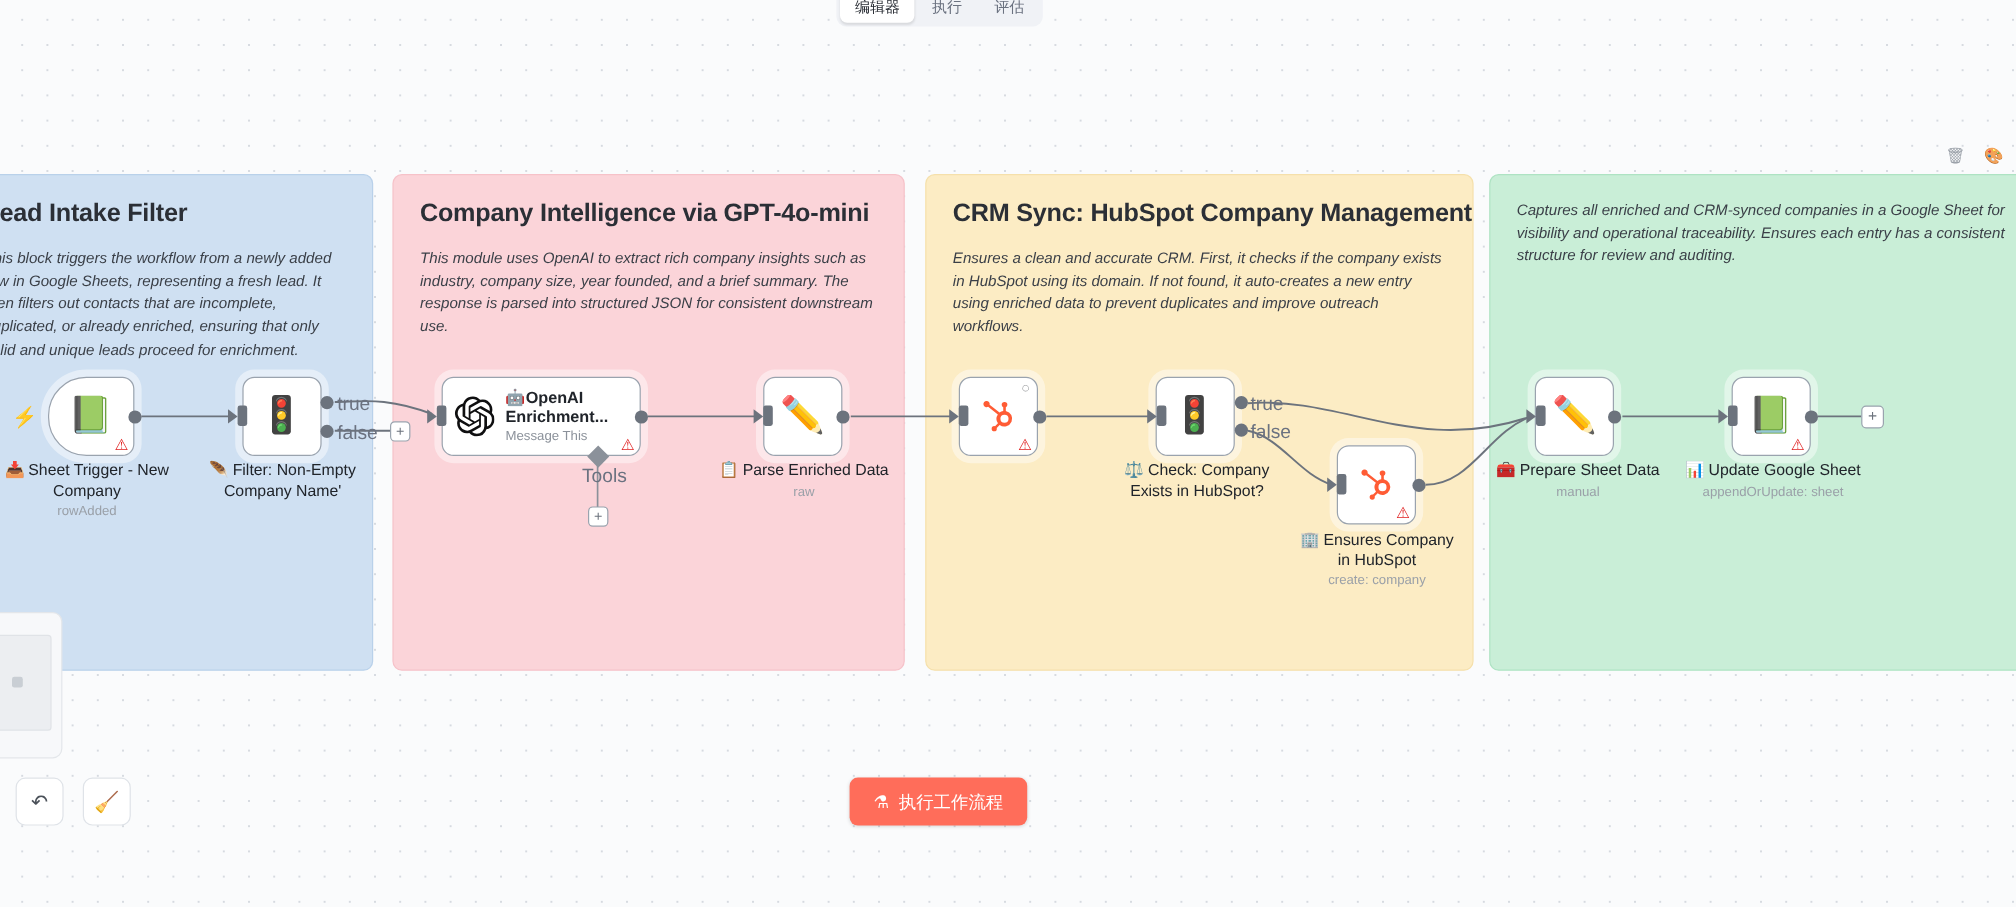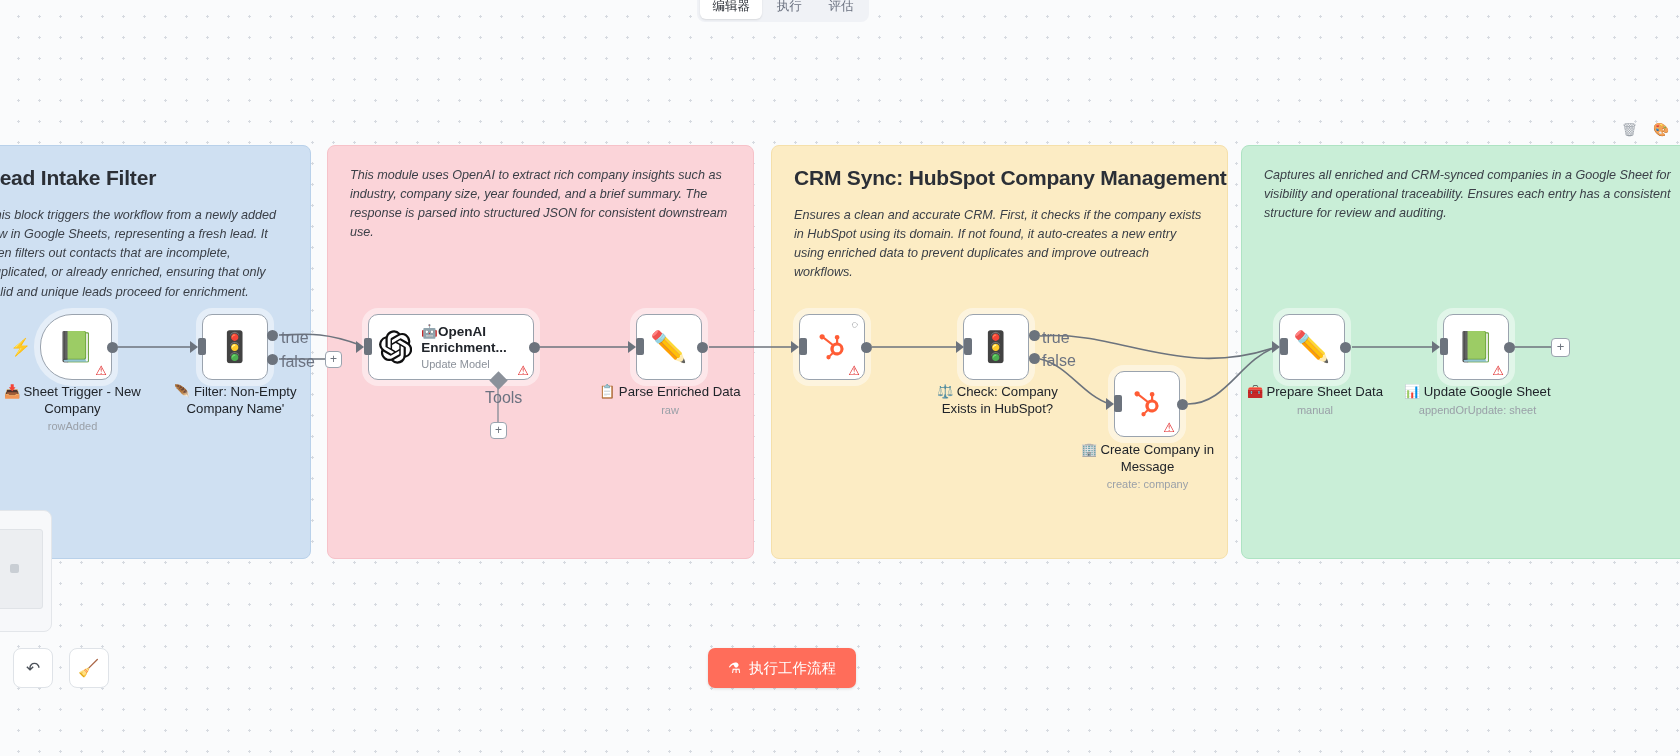--- a/index.html
+++ b/index.html
@@ -238,20 +238,21 @@
     <span>🗑</span>
     <span>🎨</span>
   </div>
 
   <div class="block" id="block-lead">
     <div class="b-title">Lead Intake Filter</div>
     <div class="b-desc">This block triggers the workflow from a newly added row in Google Sheets, representing a fresh lead. It then filters out contacts that are incomplete, duplicated, or already enriched, ensuring that only valid and unique leads proceed for enrichment.</div>
   </div>
 
   <div class="block" id="block-intel">
+    <div class="b-title">Company Intelligence via GPT-4o-mini</div>
     <div class="b-desc">This module uses OpenAI to extract rich company insights such as industry, company size, year founded, and a brief summary. The response is parsed into structured JSON for consistent downstream use.</div>
   </div>
 
   <div class="block" id="block-crm">
     <div class="b-title">CRM Sync: HubSpot Company Management</div>
     <div class="b-desc">Ensures a clean and accurate CRM. First, it checks if the company exists in HubSpot using its domain. If not found, it auto-creates a new entry using enriched data to prevent duplicates and improve outreach workflows.</div>
   </div>
 
   <div class="block" id="block-sheets">
     <div class="b-desc">Captures all enriched and CRM-synced companies in a Google Sheet for visibility and operational traceability. Ensures each entry has a consistent structure for review and auditing.</div>
@@ -310,21 +311,21 @@
   </div>
 
   <div class="arrow-in" style="left:356px; top:341px;"></div>
   <div class="port-in" style="left:364px; top:338px;"></div>
   <div class="node wide" id="n-openai" style="left:368px; top:314px;">
     <svg width="34" height="34" viewBox="0 0 24 24">
       <path fill="#0f0f10" d="M22.28 9.82a5.99 5.99 0 0 0-.52-4.91 6.05 6.05 0 0 0-6.51-2.9A6.06 6.06 0 0 0 4.98 4.18a5.99 5.99 0 0 0-4 2.9 6.05 6.05 0 0 0 .74 7.1 5.98 5.98 0 0 0 .51 4.91 6.05 6.05 0 0 0 6.52 2.9A5.98 5.98 0 0 0 13.26 24a6.06 6.06 0 0 0 5.77-4.21 5.99 5.99 0 0 0 4-2.9 6.06 6.06 0 0 0-.75-7.07Zm-9.02 12.6a4.48 4.48 0 0 1-2.88-1.04l.14-.08 4.78-2.76a.79.79 0 0 0 .39-.68v-6.74l2.02 1.17a.07.07 0 0 1 .04.05v5.58a4.5 4.5 0 0 1-4.49 4.5ZM3.6 18.3a4.47 4.47 0 0 1-.54-3.01l.14.09 4.79 2.76a.77.77 0 0 0 .78 0l5.84-3.37v2.33a.08.08 0 0 1-.03.06l-4.84 2.79a4.5 4.5 0 0 1-6.14-1.65ZM2.34 7.9a4.48 4.48 0 0 1 2.34-1.97V11.6a.77.77 0 0 0 .38.67l5.82 3.36-2.02 1.17a.07.07 0 0 1-.07 0L3.95 14a4.5 4.5 0 0 1-1.61-6.1Zm16.6 3.86L13.1 8.38 15.12 7.2a.07.07 0 0 1 .07 0l4.84 2.8a4.49 4.49 0 0 1-.68 8.1v-5.67a.78.78 0 0 0-.4-.67Zm2.01-3.02-.14-.09-4.78-2.78a.78.78 0 0 0-.79 0L9.4 9.25V6.92a.07.07 0 0 1 .03-.06l4.84-2.79a4.5 4.5 0 0 1 6.68 4.66Zm-12.6 4.15-2.02-1.16a.08.08 0 0 1-.04-.06V6.1a4.5 4.5 0 0 1 7.37-3.45l-.14.08L8.74 5.5a.79.79 0 0 0-.39.68v6.72Zm1.1-2.36 2.6-1.5 2.6 1.5v3l-2.6 1.5-2.6-1.5v-3Z"></path>
     </svg>
     <span class="ai-text">
       <span class="ai-name"><span class="cicon">🤖</span><span>OpenAI Enrichment...</span></span>
-      <span class="ai-sub">Update Model</span>
+      <span class="ai-sub">Message This</span>
     </span>
     <span class="warn">⚠</span>
   </div>
   <div class="port-out" style="left:529px; top:342px;"></div>
   <div class="diamond" style="left:492px; top:374px;"></div>
   <div class="plabel" style="left:485px; top:389px;">Tools</div>
   <div class="plus-btn" style="left:490px; top:422px;">+</div>
 
   <div class="arrow-in" style="left:628px; top:341px;"></div>
   <div class="port-in" style="left:636px; top:338px;"></div>
@@ -364,21 +365,21 @@
   <div class="arrow-in" style="left:1106px; top:398px;"></div>
   <div class="port-in" style="left:1114px; top:395px;"></div>
   <div class="node" id="n-hscreate" style="left:1114px; top:371px;">
     <svg width="30" height="30" viewBox="0 0 32 32">
       <path fill="#ff5c35" d="M22.6 11.1V7.9a2.5 2.5 0 0 0 1.4-2.2v-.1a2.5 2.5 0 0 0-2.5-2.4h-.1a2.5 2.5 0 0 0-2.5 2.4v.1a2.5 2.5 0 0 0 1.4 2.2v3.2a7 7 0 0 0-3.3 1.5l-8.8-6.9a2.8 2.8 0 1 0-1.3 1.8l8.6 6.7a7 7 0 0 0 .1 7.9l-2.6 2.6a2.3 2.3 0 0 0-.7-.1 2.3 2.3 0 1 0 2.3 2.3c0-.2 0-.5-.1-.7l2.6-2.6a7 7 0 1 0 5.5-12.5Zm-1.2 10.6a3.6 3.6 0 1 1 0-7.2 3.6 3.6 0 0 1 0 7.2Z"></path>
     </svg>
     <span class="warn">⚠</span>
   </div>
   <div class="port-out" style="left:1177px; top:399px;"></div>
   <div class="caption" style="left:1080px; top:442px; width:135px;">
-    <div class="cname"><span class="cicon">🏢</span><span>Create Company in Message</span></div>
+    <div class="cname"><span class="cicon">🏢</span><span>Ensures Company in HubSpot</span></div>
     <div class="csub">create: company</div>
   </div>
 
   <div class="arrow-in" style="left:1272px; top:341px;"></div>
   <div class="port-in" style="left:1280px; top:338px;"></div>
   <div class="node" id="n-prepare" style="left:1279px; top:314px;">
     <span class="glyph">✏️</span>
   </div>
   <div class="port-out" style="left:1340px; top:342px;"></div>
   <div class="caption" style="left:1240px; top:384px; width:150px;">

